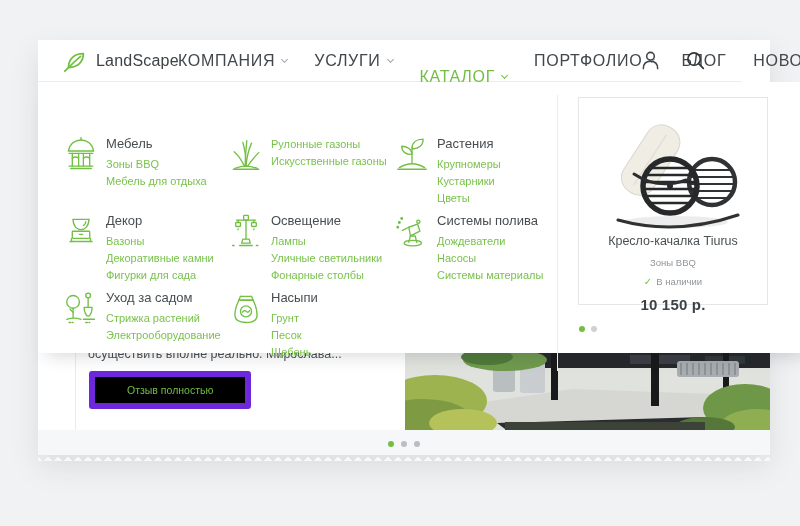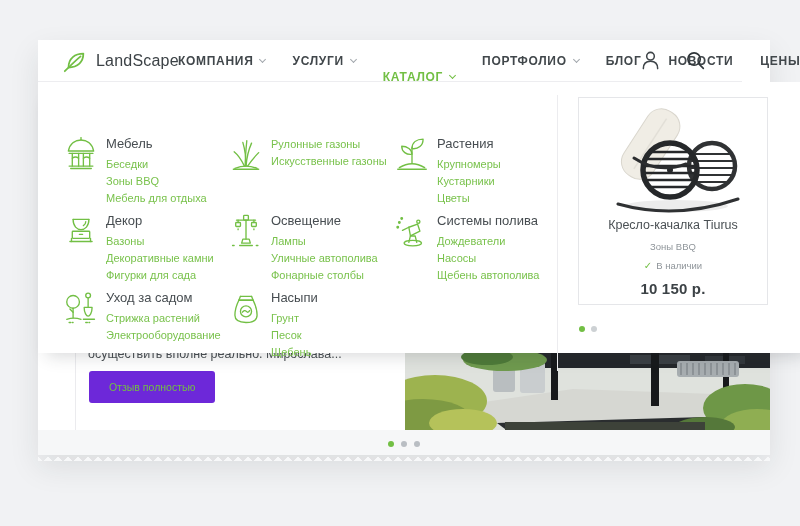--- a/index.html
+++ b/index.html
@@ -22,21 +22,21 @@
   
   .header {
     position:absolute; left:0; top:0; width:704px; height:42px;
     border-bottom:1px solid #ededf0; background:#fff; z-index:6;
     display:flex; align-items:center;
   }
   .logo { position:absolute; left:24px; top:8px; display:flex; align-items:center; gap:8px; }
   .logo-text { font-size:16px; color:#3c4246; letter-spacing:.2px; }
   .nav { position:absolute; left:140px; top:0; height:42px; display:flex; align-items:center; gap:27px; }
   .nav-item {
-    font-size:12px; font-weight:bold; letter-spacing:.7px; color:#41474b;
+    font-size:16px; font-weight:normal; letter-spacing:.7px; color:#41474b;
     display:flex; align-items:center; cursor:pointer; white-space:nowrap;
   }
   .nav-item.active { color:#72bf44;margin-top:32px; }
   .chev {
     width:5px; height:5px; border-right:1.4px solid #a2a7ac; border-bottom:1.4px solid #a2a7ac;
     transform:rotate(45deg); display:inline-block; margin-left:7px; margin-bottom:3px;
   }
   .nav-item.active .chev { border-color:#72bf44; }
   .header-icons { position:absolute; right:36px; top:10px; display:flex; gap:24px; align-items:center; }
   .hicon { cursor:pointer; display:inline-flex; }
@@ -48,37 +48,37 @@
   .menu-divider { position:absolute; left:519px; top:13px; width:1px; height:276px; background:#ececef; }
   .cats { position:absolute; left:24px; top:54px; width:495px; }
   .cat { position:absolute; width:165px; height:77px; }
   .cat-icon { position:absolute; left:0; top:0; width:38px; height:38px; }
   .cat-body { position:absolute; left:44px; top:0; }
   .cat-title { display:block; font-size:13px; color:#474d51; text-decoration:none; margin-bottom:5px; cursor:pointer; }
   .cat-link { display:block; font-size:11px; color:#79c24c; text-decoration:none; line-height:17px; cursor:pointer; white-space:nowrap; }
   
   .product-card {
     position:absolute; left:540px; top:15px; width:190px; height:208px;
-    border:1px solid #e5e6e9; background:#fff; text-align:center; padding-top:6px;
+    border:1px solid #e5e6e9; background:#fff; text-align:center; padding-top:22px;
   }
   .product-title { font-size:12.5px; color:#4a5054; margin-top:2px; cursor:pointer; }
   .product-cat { font-size:9.5px; color:#90969b; margin-top:9px; }
   .product-stock { font-size:9.5px; color:#8f959a; margin-top:8px; }
   .product-stock .check { color:#72bf44; font-size:10px; margin-right:4px; }
   .product-price { font-size:15px; font-weight:bold; color:#3c4246; margin-top:9px; letter-spacing:.2px; }
   .pdots { position:absolute; left:541px; top:244px; display:flex; gap:6px; align-items:center; }
   .dot { width:6px; height:6px; border-radius:50%; background:#cdd1d4; cursor:pointer; }
   .dot.active { background:#72bf44; }
   
   .quote-line { position:absolute; left:37px; top:313px; width:1px; height:102px; background:#ebebee; }
   .testimonial-text { position:absolute; left:50px; top:307px; width:330px; font-size:12.5px; color:#4a5054; }
   .review-btn {
-    position:absolute; left:51px; top:331px; background:#6d28d9;
-    border:3px solid #6d28d9; border-radius:3px; color:#72bf44;
-    font-size:10.5px; padding:7px 17px; cursor:pointer;
+    position:absolute; left:51px; top:331px; background:#000000;
+    border:6px solid #6d28d9; border-radius:3px; color:#72bf44;
+    font-size:10.5px; padding:7px 32px; cursor:pointer;
     font-family:"Liberation Sans","DejaVu Sans",sans-serif;
   }
   .photo { position:absolute; left:367px; top:313px; width:365px; height:77px; overflow:hidden; }
   .bottom-strip { position:absolute; left:0; top:390px; width:732px; height:25px; background:#f6f7f8; }
   .bdots { position:absolute; left:0; top:401px; width:732px; display:flex; gap:7px; justify-content:center; align-items:center; }
   .bdot { width:6px; height:6px; border-radius:50%; background:#b9bec3; cursor:pointer; }
   .bdot.active { background:#72bf44; }
   svg { display:block; }
 </style>
 </head>
@@ -136,21 +136,20 @@
               <path d="M8 19 C10 9 17 5 24 5 C31 5 38 9 40 19 Z"></path>
             <path d="M9 22 H39"></path>
               <path d="M13 22 V38 M21 22 V38 M27 22 V38 M35 22 V38"></path>
             <path d="M13 28 Q17 25 21 28 M27 28 Q31 25 35 28"></path>
             <path d="M9 38 H39"></path>
               <path d="M11 41 H37"></path>
           </svg>
         </span>
         <div class="cat-body">
           <a class="cat-title">Мебель</a>
-          <a class="cat-link">Беседки</a>
           <a class="cat-link">Зоны BBQ</a>
           <a class="cat-link">Мебель для отдыха</a>
         </div>
       </div>
 
       <div class="cat" style="left:165px; top:0;">
         <span class="cat-icon">
           <svg width="38" height="38" viewBox="0 0 48 48" fill="none" stroke="#72bf44" stroke-width="1.7" stroke-linecap="round" stroke-linejoin="round">
             <path d="M24 38 C24 28 23 18 20 8"></path>
               <path d="M24 38 C25 26 27 18 31 9"></path>
@@ -216,21 +215,21 @@
             <path d="M14 20 V21 M34 20 V21" stroke-dasharray="1 2"></path>
             <path d="M24 9 V33"></path>
             <path d="M20 33 L18.5 38 H29.5 L28 33 Z"></path>
               <path d="M16 41 H32"></path>
             <path d="M7 41 H11 M37 41 H41" stroke-dasharray="2 2"></path>
           </svg>
         </span>
         <div class="cat-body">
           <a class="cat-title">Освещение</a>
           <a class="cat-link">Лампы</a>
-          <a class="cat-link">Уличные автополива</a>
+          <a class="cat-link">Уличные светильники</a>
           <a class="cat-link">Фонарные столбы</a>
         </div>
       </div>
 
       <div class="cat" style="left:331px; top:77px;">
         <span class="cat-icon">
           <svg width="38" height="38" viewBox="0 0 48 48" fill="none" stroke="#72bf44" stroke-width="1.7" stroke-linecap="round" stroke-linejoin="round">
             <ellipse cx="25" cy="38" rx="11" ry="3.5"></ellipse>
             <path d="M20 37 L22 29 H28 L30 37"></path>
             <path d="M22 29 L20 18 L31 14 L34 23 Z"></path>
@@ -238,21 +237,21 @@
               <circle cx="32" cy="11" r="2"></circle>
             <circle cx="8" cy="12" r="1" fill="#72bf44"></circle>
               <circle cx="6" cy="18" r="1" fill="#72bf44"></circle>
               <circle cx="11" cy="7" r="1" fill="#72bf44"></circle>
           </svg>
         </span>
         <div class="cat-body">
           <a class="cat-title">Системы полива</a>
           <a class="cat-link">Дождеватели</a>
           <a class="cat-link">Насосы</a>
-          <a class="cat-link">Щебень автополива</a>
+          <a class="cat-link">Системы материалы</a>
         </div>
       </div>
 
       <div class="cat" style="left:0; top:154px;">
         <span class="cat-icon">
           <svg width="38" height="38" viewBox="0 0 48 48" fill="none" stroke="#72bf44" stroke-width="1.7" stroke-linecap="round" stroke-linejoin="round">
             <circle cx="14" cy="15" r="8"></circle>
               <path d="M14 23 V35"></path>
               <path d="M14 28 L10 24"></path>
             <circle cx="33" cy="7" r="3"></circle>

